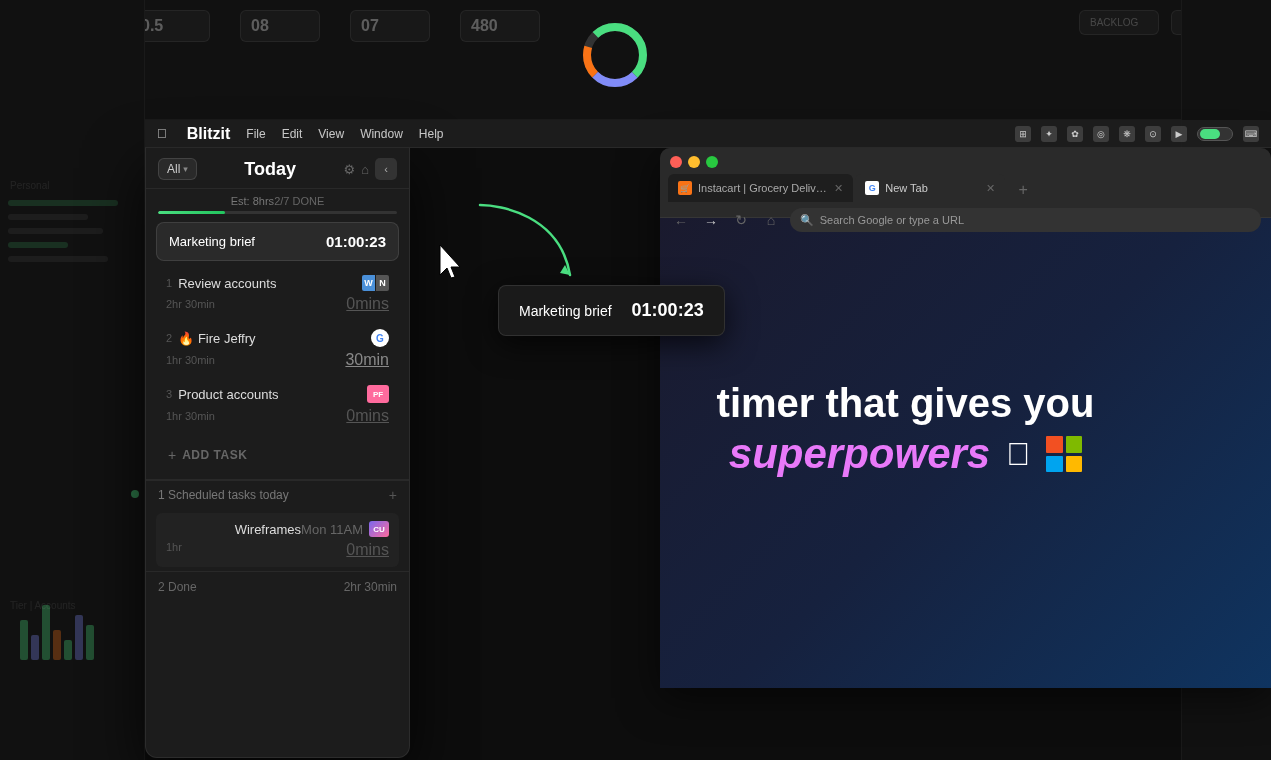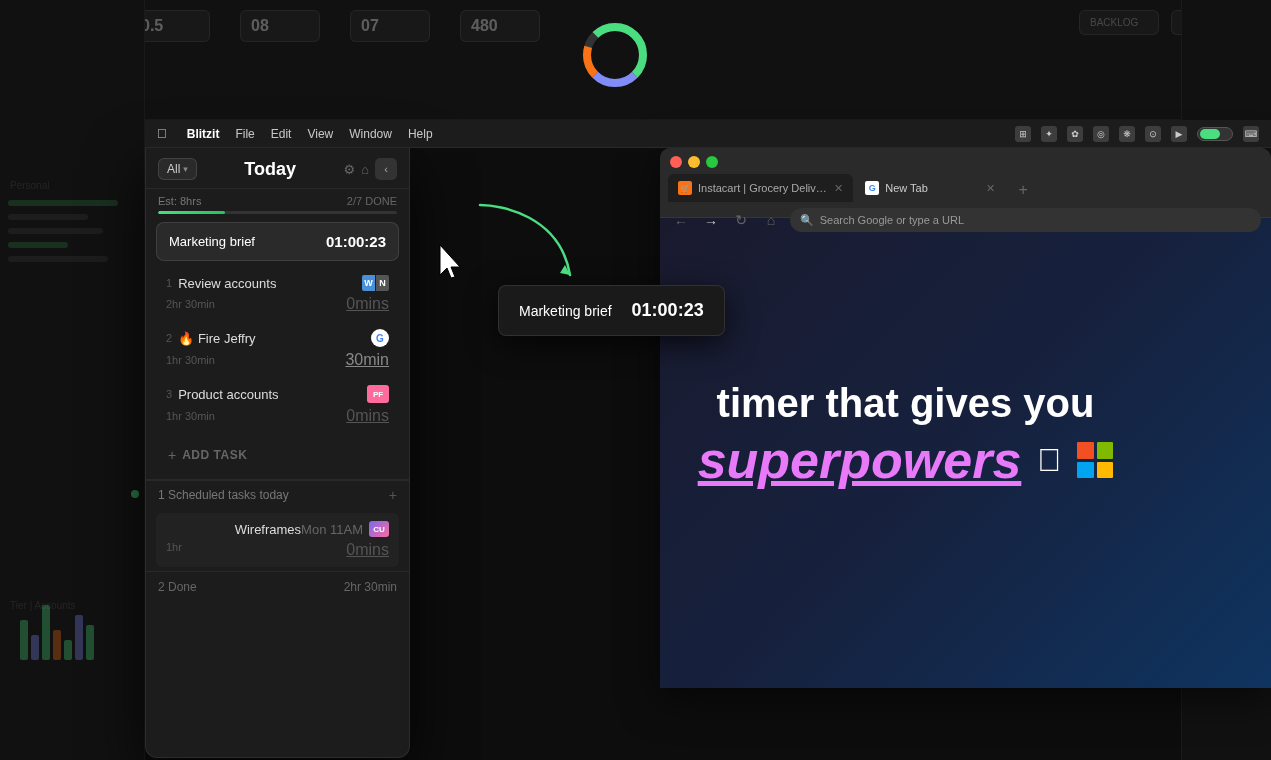--- a/index.html
+++ b/index.html
@@ -27,21 +27,21 @@
       z-index: 10;
       border-bottom: 1px solid rgba(255,255,255,0.06);
     }
     .menu-bar-apple {
       color: #ccc;
       font-size: 13px;
       margin-right: 4px;
     }
     .menu-bar-app {
       color: #fff;
-      font-size: 12px;
+      font-size: 16px;
       font-weight: 600;
     }
     .menu-bar-item {
       color: rgba(255,255,255,0.75);
       font-size: 12px;
     }
     .menu-bar-right {
       margin-left: auto;
       display: flex;
       gap: 10px;
@@ -126,21 +126,21 @@
       color: #aaa;
       font-size: 11px;
       cursor: pointer;
     }
 
     
     .est-row {
       padding: 6px 12px 4px;
       display: flex;
       align-items: center;
-      justify-content: space-between;
+      justify-content: center;
     }
     .est-text {
       color: #777;
       font-size: 11px;
     }
     .done-text {
       color: #666;
       font-size: 11px;
     }
     .progress-bar {
@@ -493,24 +493,23 @@
     }
     .hero-line3 {
       display: flex;
       align-items: center;
       justify-content: center;
       gap: 16px;
       margin-top: 4px;
     }
     .hero-superpowers {
       color: #e879f9;
-      font-size: 52px;
+      font-size: 42px;
       font-weight: 800;
       font-style: italic;
-      text-decoration: underline;
     }
     .apple-logo {
       font-size: 32px;
       color: #fff;
     }
     .windows-logo {
       display: grid;
       grid-template-columns: 1fr 1fr;
       gap: 3px;
       width: 36px;

